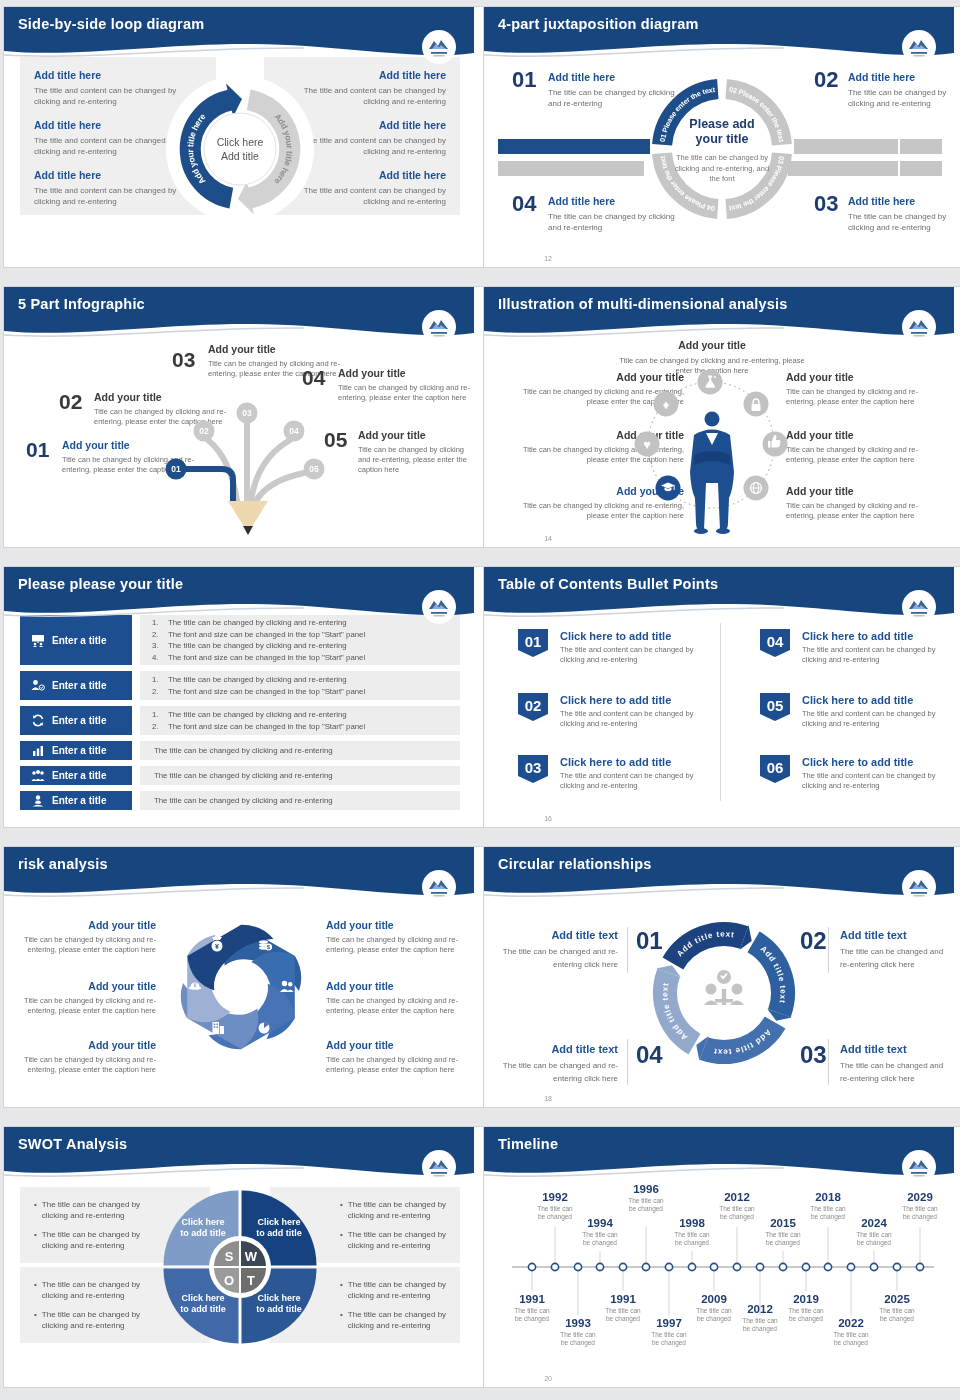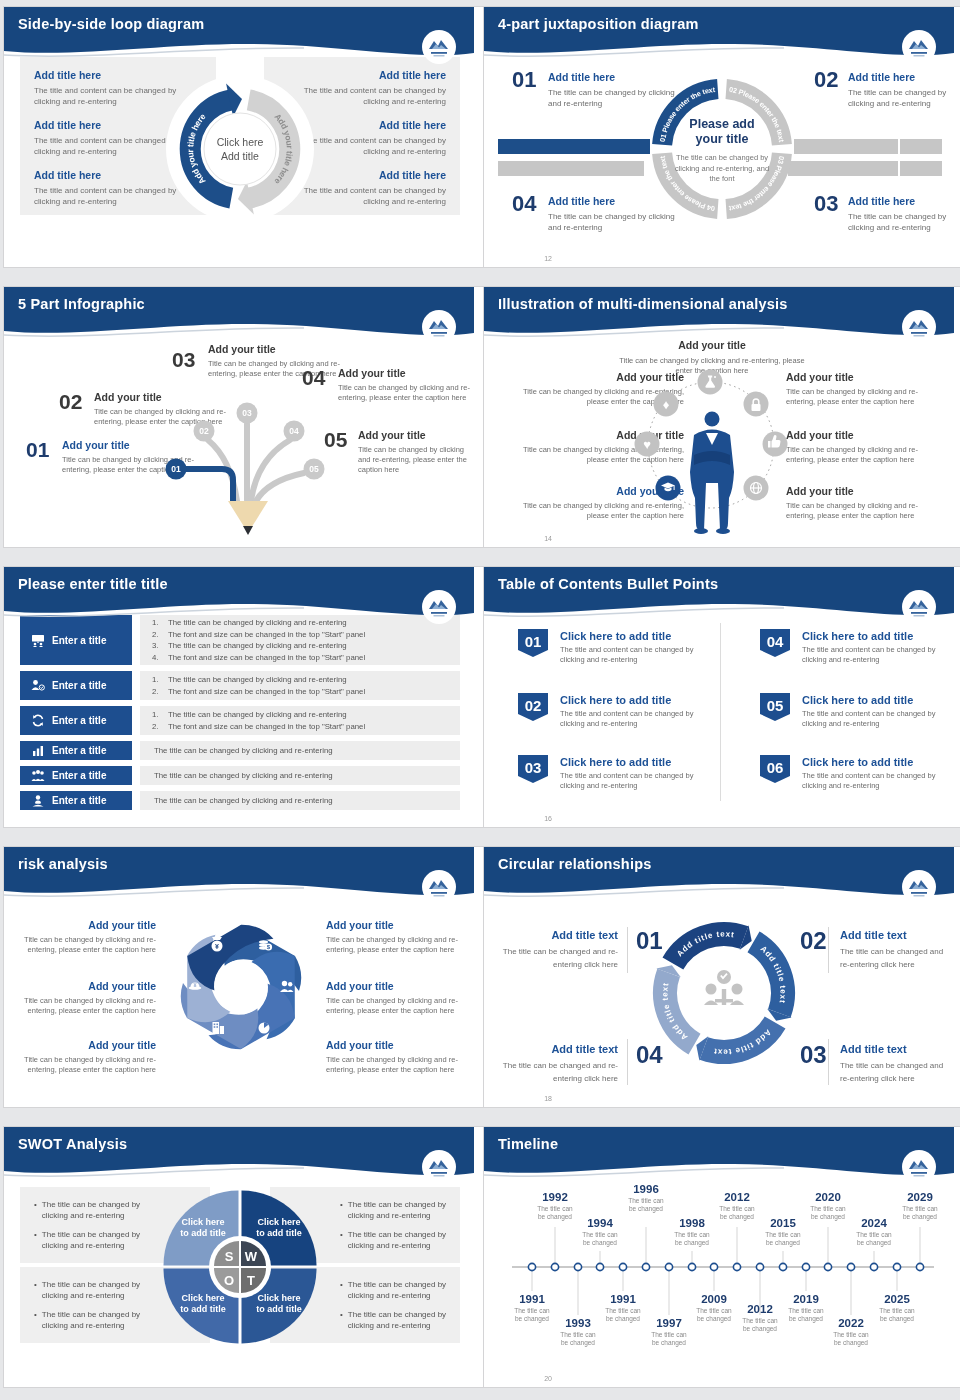--- a/index.html
+++ b/index.html
@@ -331,21 +331,21 @@
     <path d="M0,0 H470 V46 C415,54 340,38 250,37 C160,36 70,51 0,44 Z" fill="#17467e"></path>
     <path d="M0,48 C90,53 190,40 300,41" fill="none" stroke="#ccd4dd" stroke-width="1.5"></path>
     <g>
             <circle cx="435" cy="40" r="17" fill="#fff"></circle>
       <path d="M425,42 l5,-8 4,5 3,-6 7,9 Z" fill="#35639c"></path>
       <path d="M428,42 l4,-5 3,3.5 2,-2.5 5,4 Z" fill="#8fb0d4"></path>
       <rect x="427" y="45" width="16" height="1.8" fill="#35639c"></rect>
       <rect x="429.5" y="48.2" width="11" height="1.2" fill="#9bb3d0"></rect>
           </g>
   </svg>
-  <div class="stitle">Please enter title title</div>
+  <div class="stitle">Please please your title</div>
 
   <div class="btn5" style="top:48px;height:50px">
     <svg width="14" height="13" viewBox="0 0 14 13">
             <rect x="1" y="1" width="12" height="6.5" rx="0.5" fill="#fff"></rect>
             <rect x="6.4" y="7.5" width="1.2" height="1.5" fill="#fff"></rect>
             <circle cx="4" cy="10" r="1.3" fill="#fff"></circle>
             <circle cx="10" cy="10" r="1.3" fill="#fff"></circle>
             <path d="M2,13 q2,-2.5 4,0 Z" fill="#fff"></path>
             <path d="M8,13 q2,-2.5 4,0 Z" fill="#fff"></path>
           </svg>
@@ -850,21 +850,21 @@
         </div>
   <div class="yg" style="left:277px;top:90px">
           <div class="yr">2015</div>
           <div class="cap">The title can be changed</div>
         </div>
   <div class="yg" style="left:300px;top:166px">
           <div class="yr">2019</div>
           <div class="cap">The title can be changed</div>
         </div>
   <div class="yg" style="left:322px;top:64px">
-          <div class="yr">2020</div>
+          <div class="yr">2018</div>
           <div class="cap">The title can be changed</div>
         </div>
   <div class="yg" style="left:345px;top:190px">
           <div class="yr">2022</div>
           <div class="cap">The title can be changed</div>
         </div>
   <div class="yg" style="left:368px;top:90px">
           <div class="yr">2024</div>
           <div class="cap">The title can be changed</div>
         </div>

